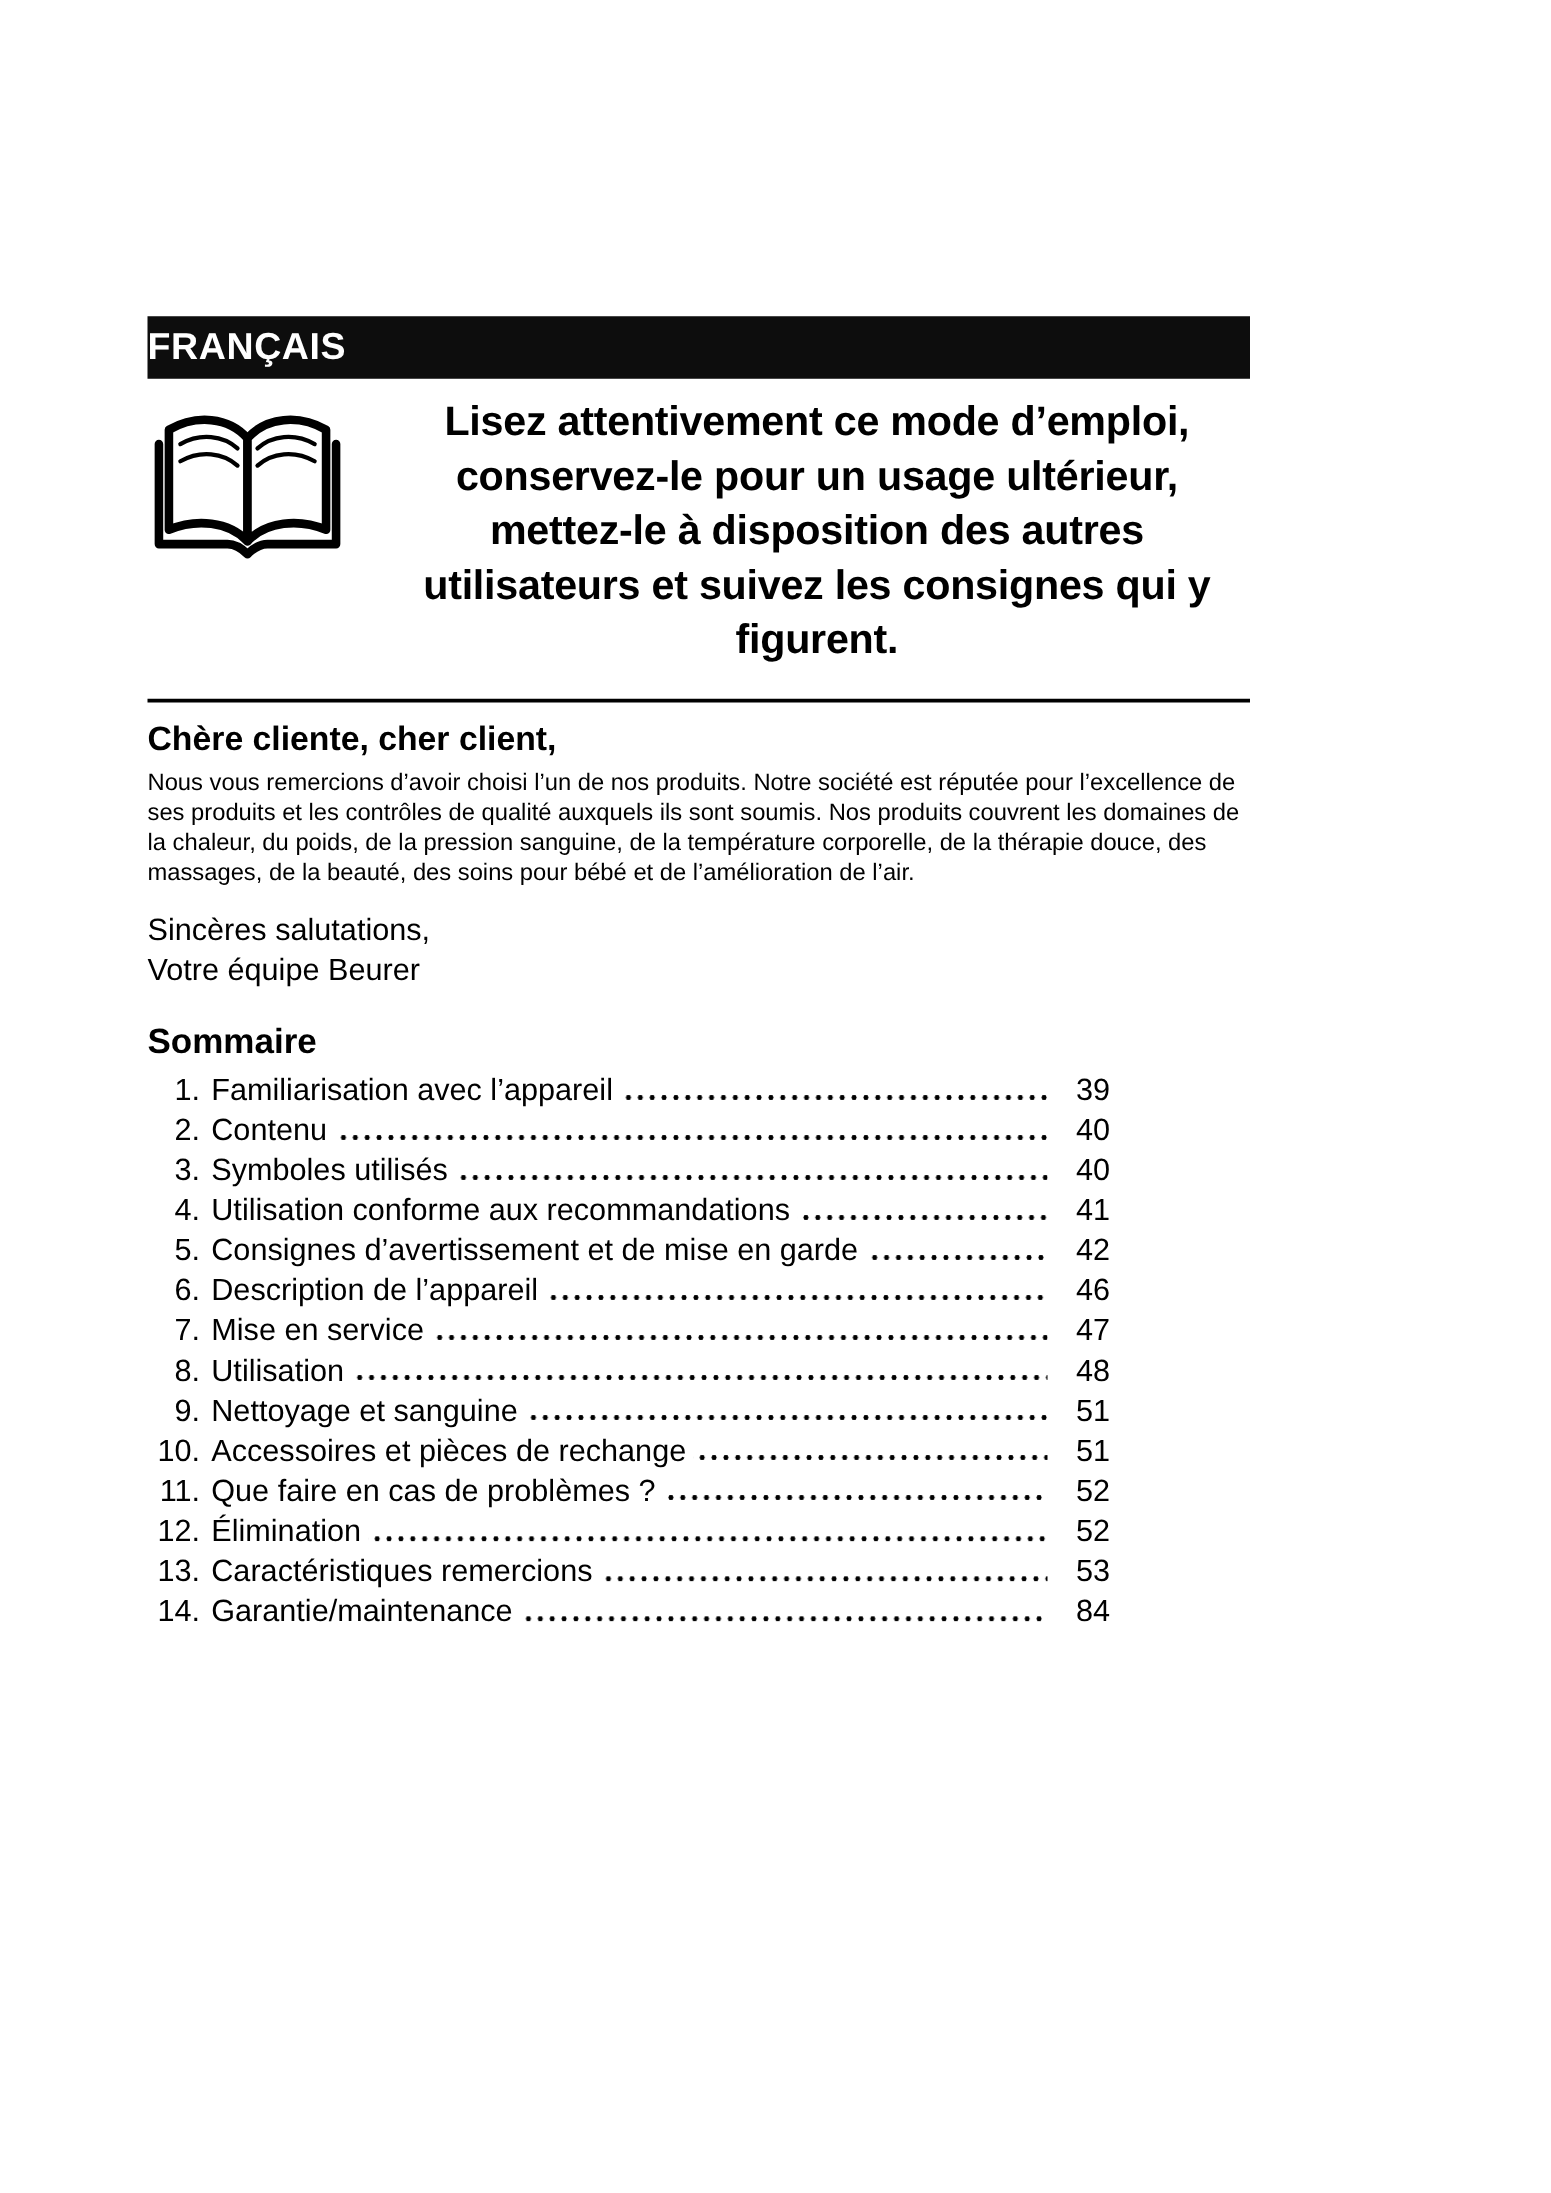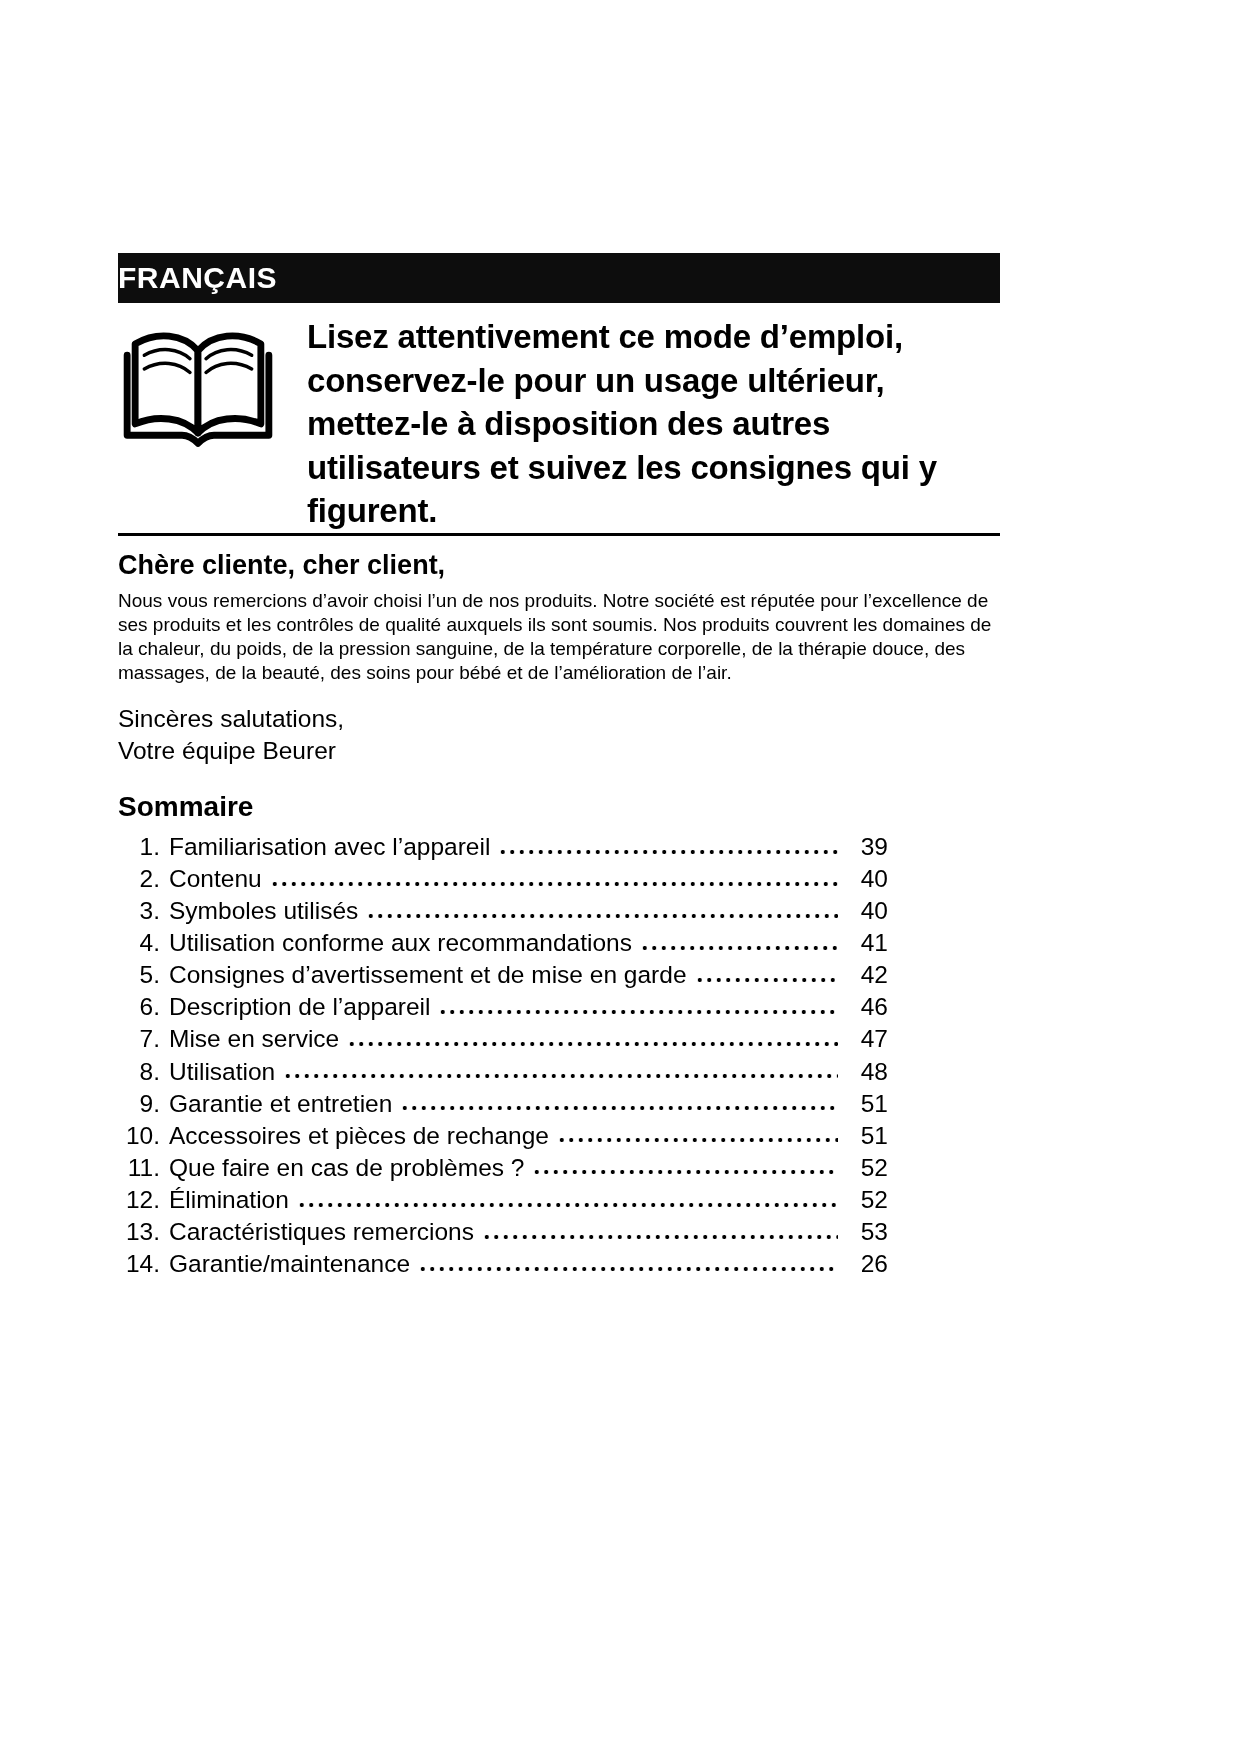--- a/index.html
+++ b/index.html
@@ -29,21 +29,22 @@
   .banner-label {
     color: #ffffff;
     font-size: 30px;
     font-weight: bold;
     letter-spacing: 0.5px;
   }
   .intro-row {
     display: flex;
     margin-top: 12px;
     border-bottom: 3px solid #000;
-    padding-bottom: 0;
+    padding-bottom: 26px;
+    text-align: center;
   }
   .icon-col {
     width: 189px;
     flex: none;
     padding-top: 6px;
   }
   .intro-text {
     flex: 1;
     font-size: 33px;
     font-weight: bold;
@@ -195,21 +196,21 @@
           <span class="toc-page">47</span>
       </div>
       <div class="toc-row">
         <span class="toc-num">8.</span>
           <span class="toc-title">Utilisation</span>
           <span class="toc-dots"></span>
           <span class="toc-page">48</span>
       </div>
       <div class="toc-row">
         <span class="toc-num">9.</span>
-          <span class="toc-title">Garantie et entretien</span>
+          <span class="toc-title">Nettoyage et sanguine</span>
           <span class="toc-dots"></span>
           <span class="toc-page">51</span>
       </div>
       <div class="toc-row">
         <span class="toc-num">10.</span>
           <span class="toc-title">Accessoires et pièces de rechange</span>
           <span class="toc-dots"></span>
           <span class="toc-page">51</span>
       </div>
       <div class="toc-row">
@@ -227,19 +228,19 @@
       <div class="toc-row">
         <span class="toc-num">13.</span>
           <span class="toc-title">Caractéristiques remercions</span>
           <span class="toc-dots"></span>
           <span class="toc-page">53</span>
       </div>
       <div class="toc-row">
         <span class="toc-num">14.</span>
           <span class="toc-title">Garantie/maintenance</span>
           <span class="toc-dots"></span>
-          <span class="toc-page">26</span>
+          <span class="toc-page">84</span>
       </div>
     </div>
 
 
   </div>
 </div>
 
 </body></html>

